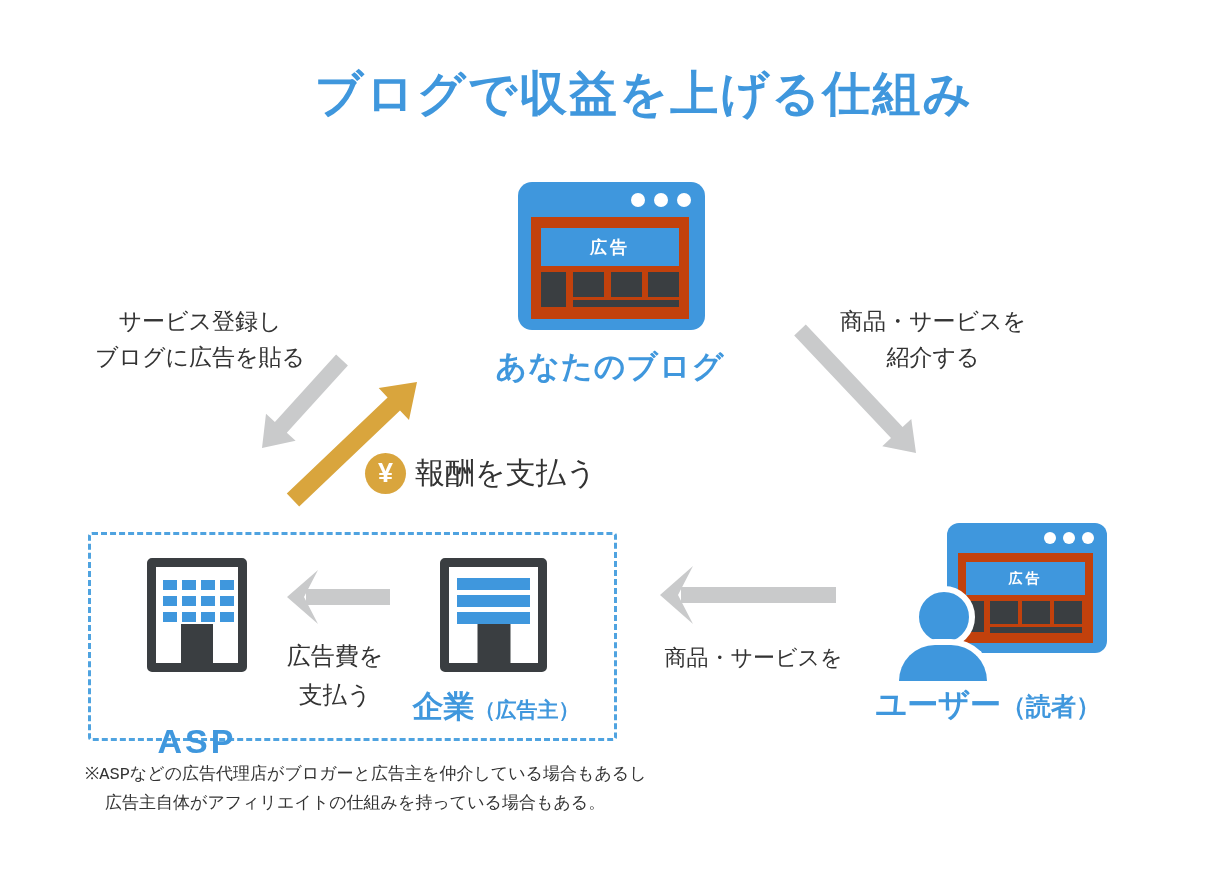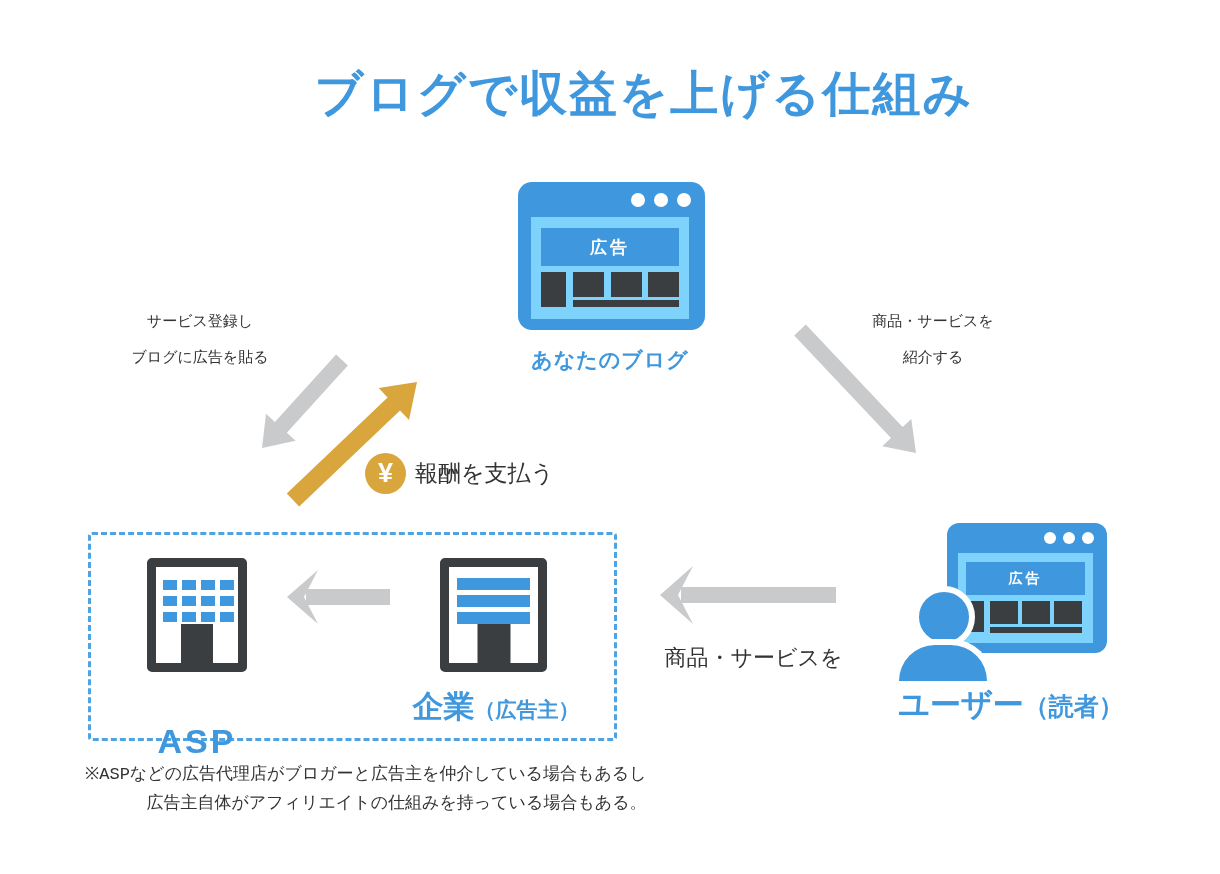--- a/index.html
+++ b/index.html
@@ -21,21 +21,21 @@
   
   .win{position:absolute;background:var(--blue);}
   .win-large{left:518px;top:182px;width:187px;height:148px;border-radius:14px;}
   .win-small{left:947px;top:523px;width:160px;height:130px;border-radius:12px;}
   .dots{position:absolute;display:flex;}
   .win-large .dots{top:11px;right:14px;gap:9px;}
   .win-small .dots{top:9px;right:13px;gap:7px;}
   .dot{background:#fff;border-radius:50%;}
   .win-large .dot{width:14px;height:14px;}
   .win-small .dot{width:12px;height:12px;}
-  .panel{position:absolute;background:#7dd3fc;}
+  .panel{position:absolute;background:#c2410c;}
   .win-large .panel{left:13px;top:35px;right:16px;bottom:11px;}
   .win-small .panel{left:11px;top:30px;right:14px;bottom:10px;}
   .banner{position:absolute;background:var(--blue);display:flex;align-items:center;justify-content:center;
           color:#fff;font-weight:bold;letter-spacing:3px;}
   .win-large .banner{left:10px;top:11px;right:10px;height:38px;font-size:17px;}
   .win-small .banner{left:8px;top:9px;right:8px;height:33px;font-size:14px;}
   .blk{position:absolute;background:var(--dark);}
   .win-large .blk-tall{left:10px;top:55px;width:25px;height:35px;}
   .win-large .blk-a{left:42px;top:55px;width:31px;height:25px;}
   .win-large .blk-b{left:80px;top:55px;width:31px;height:25px;}
@@ -65,41 +65,41 @@
   .door{position:absolute;left:50%;transform:translateX(-50%);bottom:-7px;background:var(--dark);}
   .bld-asp .door{width:32px;height:46px;}
   .bld-co .door{width:33px;height:46px;}
 
   
   .dashed-box{position:absolute;left:88px;top:532px;width:529px;height:209px;
               border:3px dashed var(--dash);border-radius:4px;}
 
   
   .node-label{position:absolute;text-align:center;font-weight:bold;color:var(--blue);}
-  .lbl-blog{left:460px;top:346px;width:300px;font-size:21px;letter-spacing:1px;}
+  .lbl-blog{left:460px;top:346px;width:300px;font-size:31px;letter-spacing:1px;}
   .lbl-asp{left:147px;top:684px;width:100px;font-size:34px;letter-spacing:3px;margin-top:38px;}
   .lbl-co{left:396px;top:686px;width:200px;font-size:31px;}
-  .lbl-user{left:891px;top:684px;width:240px;font-size:31px;}
+  .lbl-user{left:861px;top:684px;width:240px;font-size:31px;text-align:right;}
   .sub{font-size:21px;}
   .lbl-user .sub{font-size:25px;}
 
   
-  .edge-text{position:absolute;text-align:center;font-size:15px;color:var(--text);line-height:36px;}
+  .edge-text{position:absolute;text-align:center;font-size:23px;color:var(--text);line-height:36px;}
   .txt-register{left:60px;top:303px;width:280px;}
   .txt-introduce{left:793px;top:303px;width:280px;}
   .txt-adfee{left:275px;top:636px;width:120px;font-size:24px;line-height:39px;}
   .txt-purchase{left:646px;top:638px;width:215px;font-size:22px;line-height:40px;}
   .reward{position:absolute;left:365px;top:452px;height:42px;display:flex;align-items:center;gap:9px;}
   .coin{width:41px;height:41px;border-radius:50%;background:var(--gold);color:#fff;
         font-weight:bold;font-size:27px;display:flex;align-items:center;justify-content:center;}
-  .reward-label{font-size:23px;color:var(--text);}
+  .reward-label{font-size:30px;color:var(--text);}
 
   
   .footnote{position:absolute;left:85px;top:760px;font-size:17px;line-height:29px;color:var(--text);font-family:Liberation Mono, monospace;}
-  .footnote .indent{padding-left:20px;text-align:right;}
+  .footnote .indent{padding-left:20px;}
 
   .arrows{position:absolute;left:0;top:0;width:1220px;height:874px;pointer-events:none;}
 </style>
 </head>
 <body>
 
 <div class="canvas">
 
   <div class="title">ブログで収益を上げる仕組み</div>
 
@@ -163,20 +163,24 @@
         <div></div>
       <div></div>
         <div></div>
         <div></div>
         <div></div>
     </div>
     <div class="door"></div>
   </div>
   <div class="node-label lbl-asp">ASP</div>
 
+  <div class="edge-text txt-adfee">
+    <div>広告費を</div>
+    <div>支払う</div>
+  </div>
 
   <div class="building bld-co">
     <div class="stripes">
       <div></div>
         <div></div>
         <div></div>
     </div>
     <div class="door"></div>
   </div>
   <div class="node-label lbl-co">

